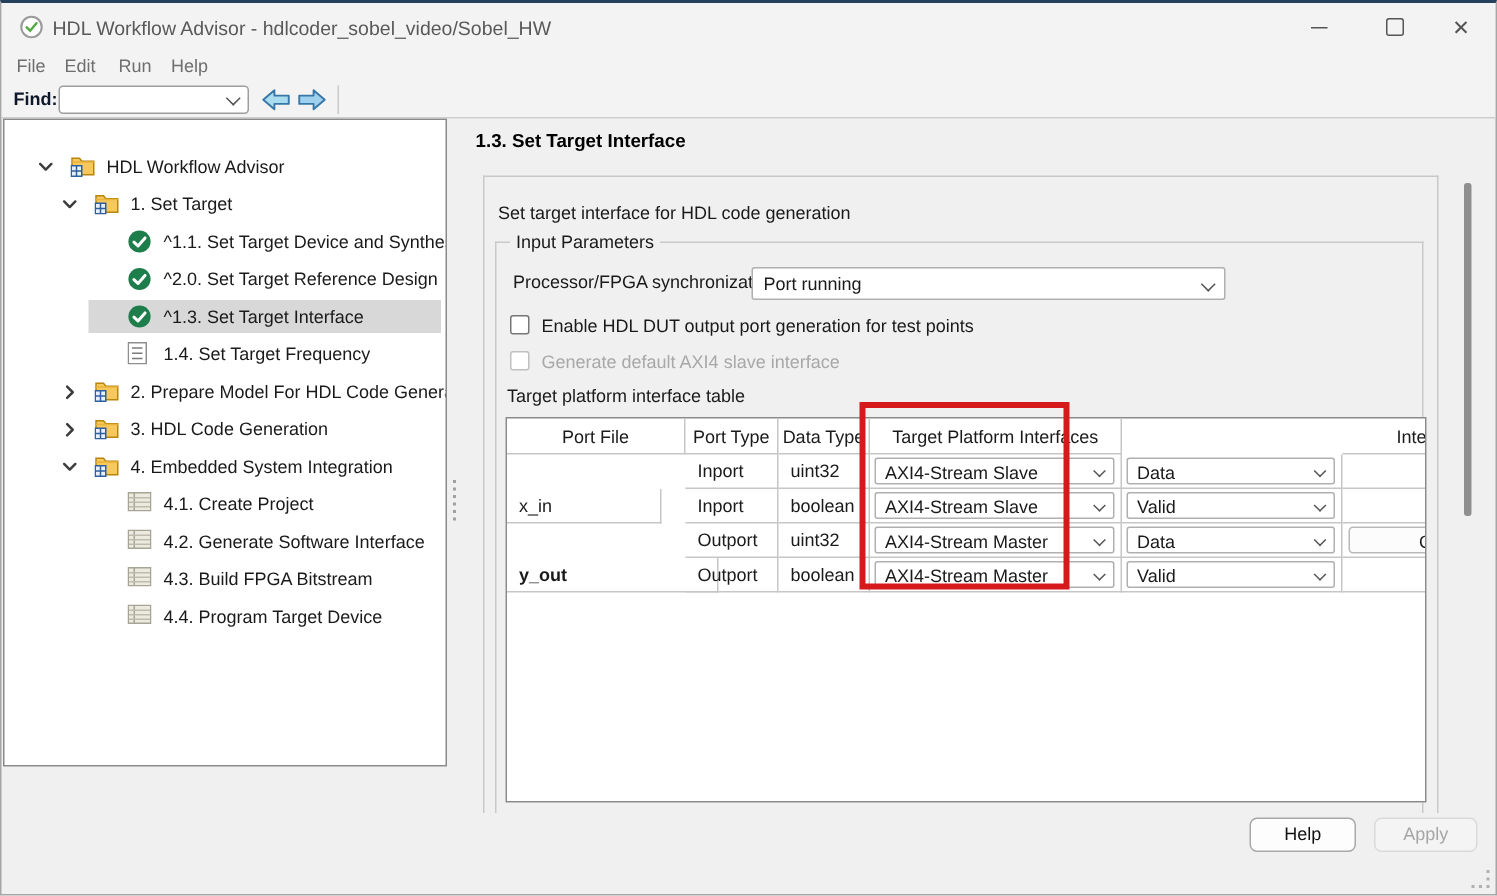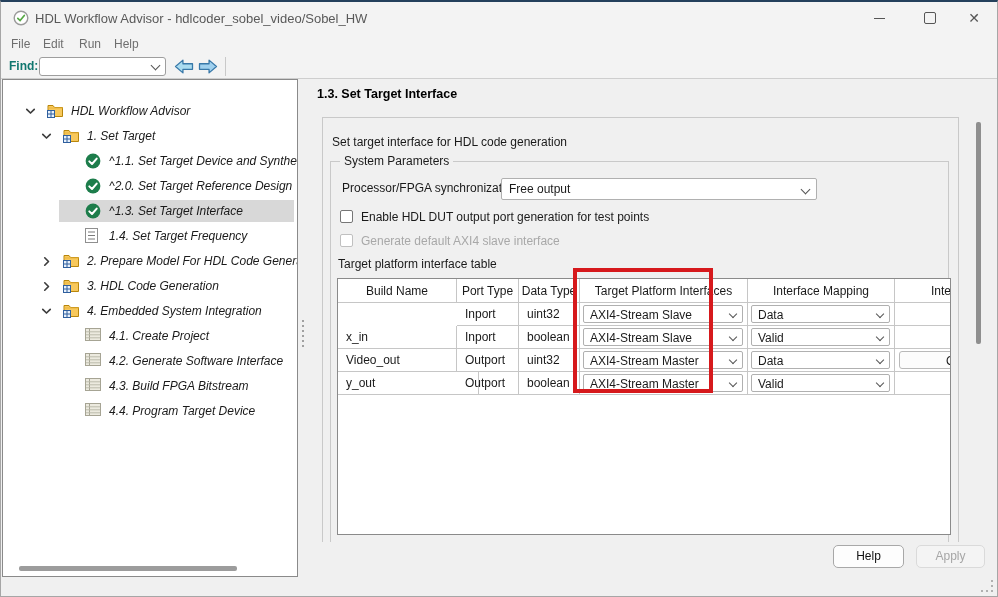--- a/index.html
+++ b/index.html
@@ -12,29 +12,29 @@
   .title-text{position:absolute;left:34px;top:9px;font-size:13px;color:#595959;white-space:nowrap;}
   .winbtn{position:absolute;top:4px;width:34px;height:24px;display:flex;align-items:center;justify-content:center;color:#555;}
   .minimize-glyph{display:block;width:11px;height:0;border-top:1px solid #555;}
   .maximize-glyph{display:block;width:10px;height:10px;border:1px solid #555;border-radius:2px;}
   .close-glyph{font-size:14px;line-height:14px;}
   
   .menubar{position:absolute;left:0;top:32px;width:100%;height:20px;background:#f3f3f3;}
   .menu-item{position:absolute;top:3px;color:#6e6e6e;font-size:12px;}
   
   .findbar{position:absolute;left:0;top:52px;width:100%;height:25px;background:#f3f3f3;border-bottom:1px solid #cecece;box-sizing:border-box;}
-  .find-label{position:absolute;left:8px;top:5px;font-weight:bold;color:#0f766e;}
+  .find-label{position:absolute;left:8px;top:5px;font-weight:bold;color:#0f172a;}
   .find-combo{position:absolute;left:38px;top:3px;width:127px;height:19px;background:#fff;border:1px solid #9e9e9e;border-radius:3px;box-sizing:border-box;}
   .find-combo input{position:absolute;left:3px;top:1px;width:100px;height:14px;border:0;outline:0;font:12px "Liberation Sans",sans-serif;background:transparent;}
   .chev{display:block;width:6px;height:6px;border-right:1.4px solid #555;border-bottom:1.4px solid #555;transform:rotate(45deg);}
   .combo-chev{position:absolute;right:6px;top:4px;}
   .find-arrow{position:absolute;top:4px;width:22px;height:17px;}
   .find-sep{position:absolute;left:224px;top:3px;width:0;height:19px;border-left:1px solid #c9c9c9;}
   
-  .tree-panel{position:absolute;left:1px;top:77px;width:296px;height:498px;background:#fff;border:1px solid #8a8a8a;box-sizing:border-box;overflow:hidden;font-style:italic;}
+  .tree-panel{position:absolute;left:1px;top:77px;width:296px;height:432px;background:#fff;border:1px solid #8a8a8a;box-sizing:border-box;overflow:hidden;}
   .tree-row{position:absolute;left:0;width:100%;height:22px;}
   .tree-row .hl{position:absolute;left:56px;right:3px;top:0;bottom:0;background:#d8d8d8;}
   .tree-chev{position:absolute;top:6px;}
   .tree-ico{position:absolute;top:3px;}
   .tree-lbl{position:absolute;top:4px;white-space:nowrap;color:#1a1a1a;}
   .tree-hthumb{position:absolute;left:16px;top:486px;width:218px;height:5px;background:#9c9c9c;border-radius:2px;}
   
   .splitter{position:absolute;left:297px;top:77px;width:16px;height:498px;}
   .grip-dot{position:absolute;left:4px;width:2px;height:2px;background:#a0a0a0;}
   
@@ -279,55 +279,52 @@
   </div>
 
   <div class="right-panel">
     <div class="panel-heading">1.3. Set Target Interface</div>
 
     <div class="groupbox" style="left:8px;top:38px;width:637px;height:430px;"></div>
 
     <div class="desc-text">Set target interface for HDL code generation</div>
 
     <div class="groupbox" style="left:16px;top:82px;width:619px;height:386px;"></div>
-    <span class="legend" style="left:26px;top:75px;">System Parameters</span>
+    <span class="legend" style="left:26px;top:75px;">Input Parameters</span>
 
     <span class="sync-label">Processor/FPGA synchronization:</span>
     <div class="dropdown sync-dd">
-      <span class="txt">Free output</span>
+      <span class="txt">Port running</span>
       <span class="chev"></span>
     </div>
 
     <div class="cbrow" style="top:130px;">
       <span class="cbbox"></span>
       <span class="cblab">Enable HDL DUT output port generation for test points</span>
     </div>
     <div class="cbrow" style="top:154px;">
       <span class="cbbox disabled"></span>
       <span class="cblab disabled">Generate default AXI4 slave interface</span>
     </div>
 
     <span class="table-label">Target platform interface table</span>
 
     <div class="table-clip">
         <div class="t-row" style="top: 0px; height: 24px;">
           <div class="t-cell" style="left: 0px; width: 119px;">
-            <span class="cth">Build Name</span>
+            <span class="cth">Port File</span>
           </div>
           <div class="t-cell" style="left: 119px; width: 62px;">
             <span class="cth">Port Type</span>
           </div>
           <div class="t-cell" style="left: 181px; width: 61px;">
             <span class="cth">Data Type</span>
           </div>
           <div class="t-cell" style="left: 242px; width: 168px;">
             <span class="cth">Target Platform Interfaces</span>
-          </div>
-          <div class="t-cell" style="left: 410px; width: 147px;">
-            <span class="cth">Interface Mapping</span>
           </div>
           <div class="t-cell" style="left: 557px; width: 153px;">
             <span class="cth" style="text-align: left; left: 36px;">Inter</span>
           </div>
         </div>
         <div class="t-row" style="top: 24px;">
           <div class="t-cell" style="left: 119px; width: 62px;">
             <span class="ct">Inport</span>
           </div>
           <div class="t-cell" style="left: 181px; width: 61px;">
@@ -341,21 +338,21 @@
           </div>
           <div class="t-cell" style="left: 410px; width: 147px;">
             <div class="cell-dd">
               <span class="txt">Data</span>
               <span class="chev"></span>
             </div>
           </div>
           <div class="t-cell" style="left: 557px; width: 153px;"></div>
         </div>
         <div class="t-row" style="top: 47px;">
-          <div class="t-cell" style="left: 0px; width: 119px;">
+          <div class="t-cell" style="left: 0px; width: 103px;">
             <span class="ct">x_in</span>
           </div>
           <div class="t-cell" style="left: 119px; width: 62px;">
             <span class="ct">Inport</span>
           </div>
           <div class="t-cell" style="left: 181px; width: 61px;">
             <span class="ct">boolean</span>
           </div>
           <div class="t-cell" style="left: 242px; width: 168px;">
             <div class="cell-dd">
@@ -365,23 +362,20 @@
           </div>
           <div class="t-cell" style="left: 410px; width: 147px;">
             <div class="cell-dd">
               <span class="txt">Valid</span>
               <span class="chev"></span>
             </div>
           </div>
           <div class="t-cell" style="left: 557px; width: 153px;"></div>
         </div>
         <div class="t-row" style="top: 70px;">
-          <div class="t-cell" style="left: 0px; width: 119px;">
-            <span class="ct">Video_out</span>
-          </div>
           <div class="t-cell" style="left: 119px; width: 62px;">
             <span class="ct">Outport</span>
           </div>
           <div class="t-cell" style="left: 181px; width: 61px;">
             <span class="ct">uint32</span>
           </div>
           <div class="t-cell" style="left: 242px; width: 168px;">
             <div class="cell-dd">
               <span class="txt">AXI4-Stream Master</span>
               <span class="chev"></span>
@@ -393,21 +387,21 @@
               <span class="chev"></span>
             </div>
           </div>
           <div class="t-cell" style="left: 557px; width: 153px;">
             <div class="opt-btn">
               <span class="txt">O</span>
             </div>
           </div>
         </div>
         <div class="t-row" style="top: 93px;">
-          <div class="t-cell" style="left: 0px; width: 141px;">
+          <div class="t-cell" style="left: 0px; width: 141px; font-weight: bold;">
             <span class="ct">y_out</span>
           </div>
           <div class="t-cell" style="left: 119px; width: 62px;">
             <span class="ct">Outport</span>
           </div>
           <div class="t-cell" style="left: 181px; width: 61px;">
             <span class="ct">boolean</span>
           </div>
           <div class="t-cell" style="left: 242px; width: 168px;">
             <div class="cell-dd">

